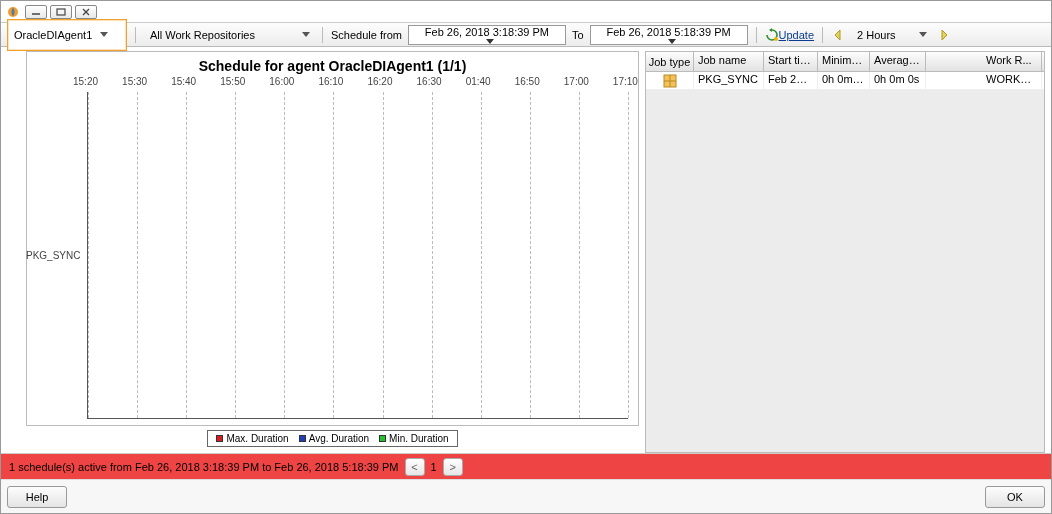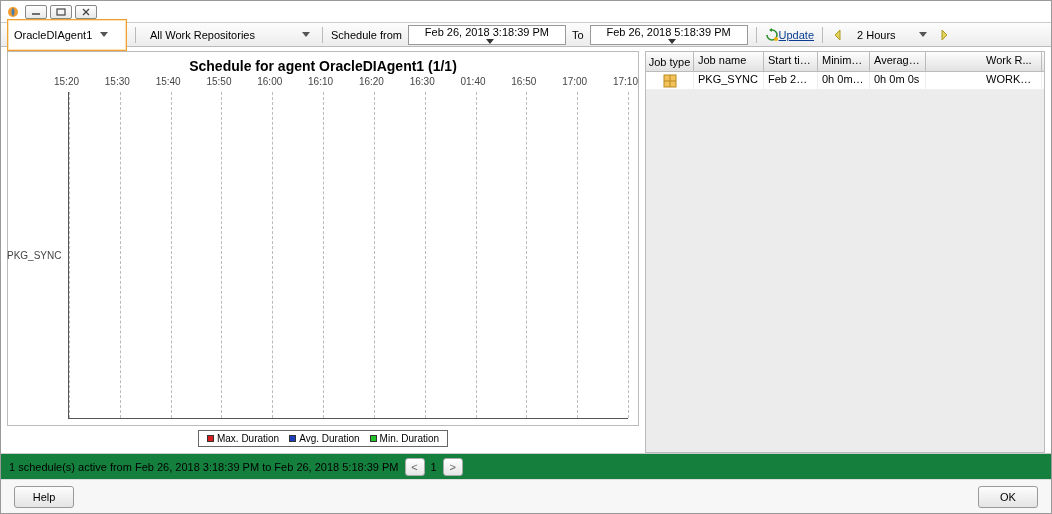--- a/index.html
+++ b/index.html
@@ -13,21 +13,21 @@
   .toolbar { height: 24px; background: linear-gradient(#fdfdfd,#ececec); border-bottom: 1px solid #bbb; display: flex; align-items: center; padding: 0 6px; gap: 6px; font-size: 11px; }
   .combo { height: 32px; border: 1px solid #a0a0a0; background: #fff; display:flex; align-items:center; padding: 0 4px 0 6px; cursor: pointer; }
   .combo.highlight { border: 1px solid #f0a030; background: #fff; box-shadow: 0 0 0 1px rgba(255,184,77,0.4) inset; }
   .combo .arrow { margin-left: 8px; width:0; height:0; border-left:4px solid transparent; border-right:4px solid transparent; border-top:5px solid #555; }
   .sep { width:0; height:16px; border-left:1px solid #bbb; margin: 0 2px; }
   .dateinput { height:20px; border:1px solid #999; background:#fff; padding:0 4px; display:flex; align-items:center;flex-direction:column; }
   .dateinput .arrow { margin-left:6px; width:0; height:0; border-left:4px solid transparent; border-right:4px solid transparent; border-top:5px solid #333; }
   .link { color: #0a3d91; cursor:pointer; text-decoration: underline; }
   .nav-arrow { width:14px; height:14px; display:flex; align-items:center; justify-content:center; cursor:pointer; }
   .body { flex:1; display:flex; padding: 4px 6px 0 6px; gap: 6px; min-height:0; }
-  .left-panel { flex:1; background: #fff; display:flex; flex-direction: column; min-width:0; }
+  .left-panel { flex:1; background: #fff; display:flex; flex-direction: column; min-width:0;margin-left:19px; }
   .chart-wrap { flex:1; border: 1px solid #bbb; position: relative; display:flex; flex-direction:column; }
   .chart-title { text-align:center; font-weight: bold; font-size: 14px; padding: 6px 0 2px 0; }
   .x-axis { position: relative; height: 16px; margin-left: 60px; margin-right: 10px; display:flex; justify-content: space-between; align-items:flex-start; font-size:10px; color:#444; }
   .x-axis div { width: 1px; position: relative; }
   .x-axis div span { position:absolute; left:-14px; top:0; }
   .plot { flex:1; margin: 0 10px 6px 60px; border-left:1px solid #555; border-bottom:1px solid #555; position:relative; }
   .grid-v { position:absolute; top:0; bottom:0; border-left:1px dashed #bbb; }
   .ylabel { position:absolute; left:-62px; top:50%; transform: translateY(-50%); font-size:10px; color:#444; }
   .legend { margin: 4px auto 6px auto; border:1px solid #666; padding:2px 8px; display:flex; gap:10px; font-size:10px; align-items:center; width:max-content; }
   .legend-item { display:flex; align-items:center; gap:3px; }
@@ -38,23 +38,23 @@
   .grid-row { display:flex; background:#fff; height:18px; border-bottom:1px solid #eee; }
   .grid-row div { border-right:1px solid #eee; padding:1px 4px; font-size:11px; overflow:hidden; white-space:nowrap; text-overflow:ellipsis; }
   .c0 { width:48px; display:flex; align-items:center; justify-content:center; }
   .c1 { width:70px; }
   .c2 { width:54px; }
   .c3 { width:52px; }
   .c4 { width:56px; }
   .c5 { width:56px;margin-top:32px; }
   .c6 { width:60px; }
   .grid-body { flex:1; background:#ececec; overflow:auto; }
-  .statusbar { height: 26px; border-top: 1px solid #ccc; background:#15803d; display:flex; align-items:center; padding:0 8px; gap:6px; font-size:11px; }
+  .statusbar { height: 26px; border-top: 1px solid #ccc; background:#ef4444; display:flex; align-items:center; padding:0 8px; gap:6px; font-size:11px; }
   .pager-btn { width:20px; height:18px; border:1px solid #aaa; background:linear-gradient(#fff,#e6e6e6); border-radius:3px; display:flex; align-items:center; justify-content:center; cursor:pointer; color:#666; }
-  .footer { height: 34px; display:flex; align-items:center; justify-content:space-between; padding: 0 13px; background:#f7f7f7; border-top:1px solid #ddd; }
+  .footer { height: 34px; display:flex; align-items:center; justify-content:space-between; padding: 0 6px; background:#f7f7f7; border-top:1px solid #ddd; }
   .button { min-width:60px; height:22px; border:1px solid #999; border-radius:3px; background:linear-gradient(#fdfdfd,#e4e4e4); display:flex; align-items:center; justify-content:center; padding:0 14px; cursor:pointer; font-size:11px; }
   .updater { display:flex; align-items:center; gap:0; cursor:pointer; }
 </style>
 </head>
 <body>
 
 <div class="window">
 
   <div class="titlebar">
     <span class="tb-icon">

